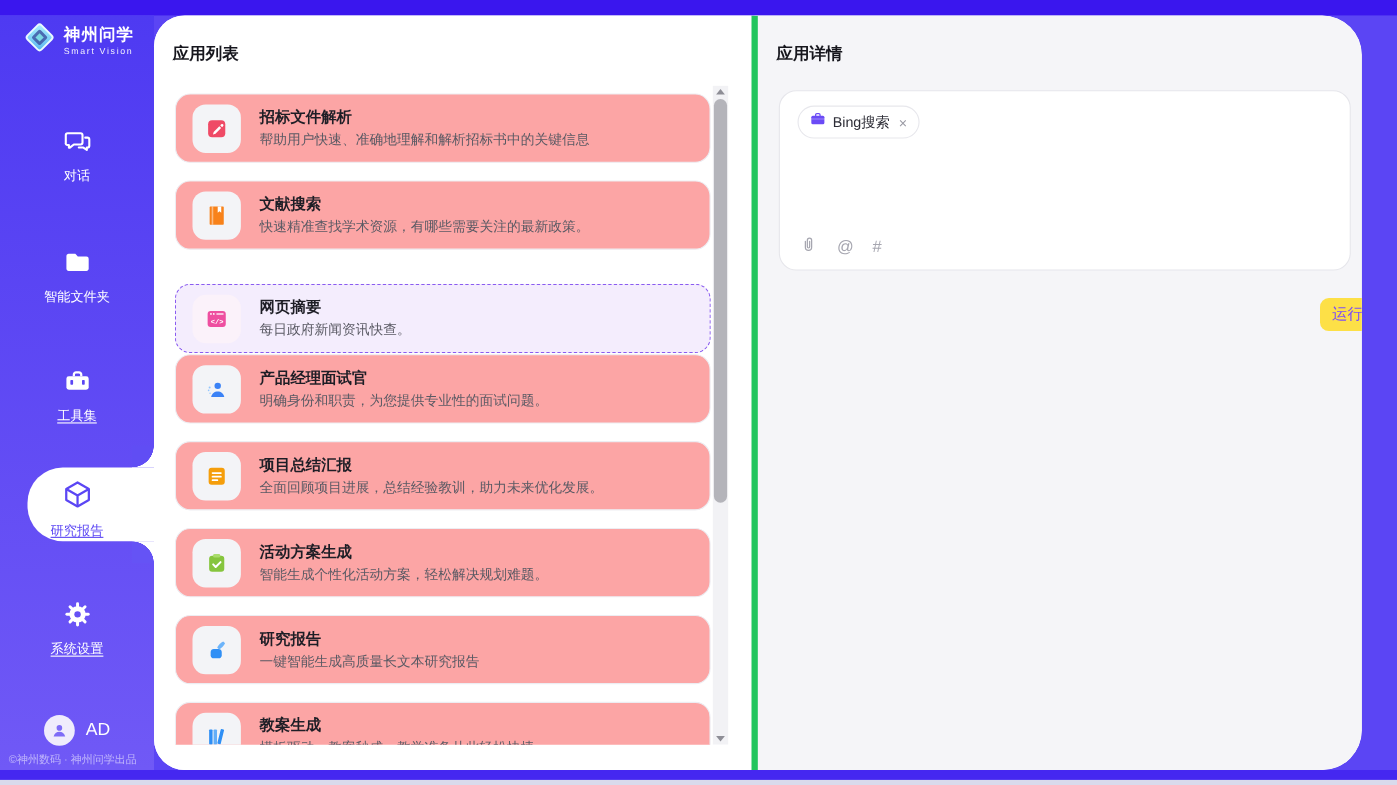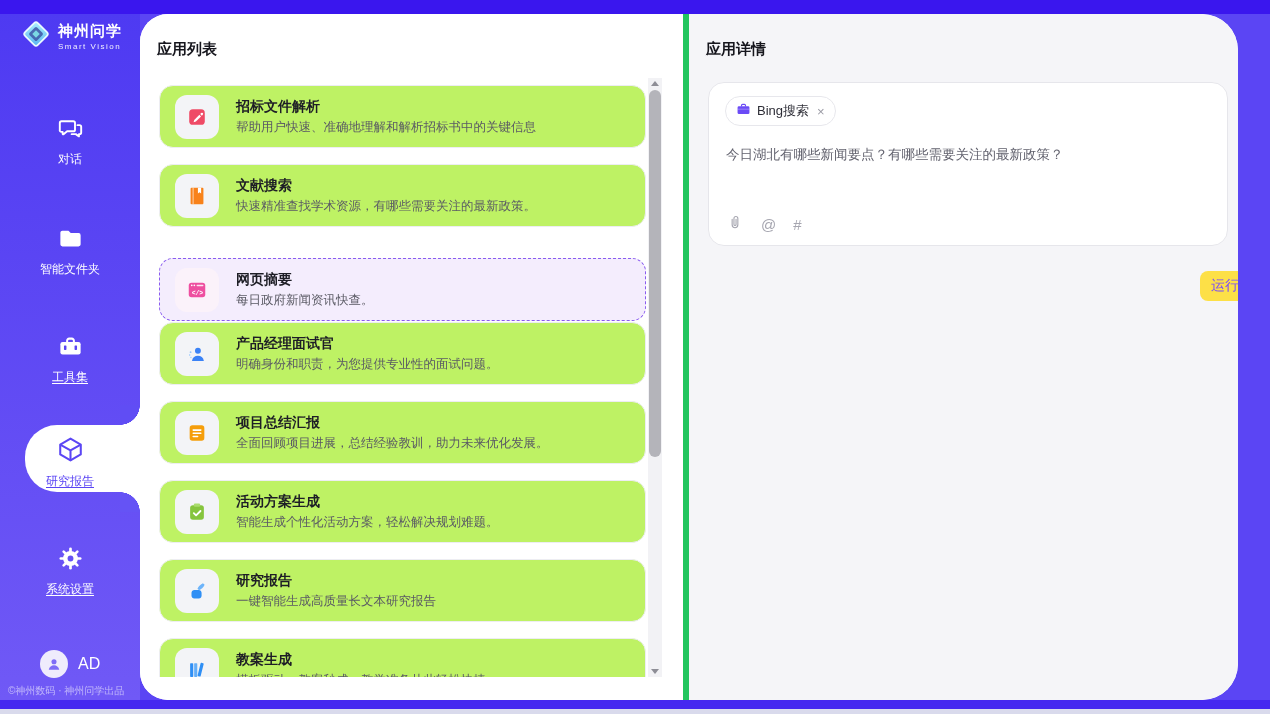--- a/index.html
+++ b/index.html
@@ -38,21 +38,21 @@
   .sidebar-footer { position:absolute; left:8px; top:670px; width:132px; font-size:10px;
                     color:rgba(255,255,255,.55); white-space:nowrap; }
 
   
   .main { position:absolute; left:140px; top:14px; width:1098px; height:686px;
           background:#fff; border-radius:28px 36px 36px 28px; overflow:hidden; }
   .list-panel { position:absolute; left:0; top:0; width:543px; height:686px; background:#fff; }
   .list-viewport { position:absolute; left:0; top:0; width:543px; height:663px; overflow:hidden; }
   .panel-title { position:absolute; left:17px; top:26px; font-size:15px; font-weight:bold; color:#16161d; }
 
-  .app-card { position:absolute; left:19px; width:487px; height:63px; background:#bef264;
+  .app-card { position:absolute; left:19px; width:487px; height:63px; background:#fca5a5;
               border:1px solid #ededf2; border-radius:14px; cursor:pointer; }
   .app-card.selected { background:#f4edfd; border:1.5px dashed #8a5cf0; }
   .tile { position:absolute; left:15px; top:9px; width:44px; height:44px; border-radius:12px;
           background:#f3f4f7; display:flex; align-items:center; justify-content:center; }
   .app-card.selected .tile { background:#fbf2fa; }
   .card-title { position:absolute; left:76px; top:12px; font-size:14px; font-weight:bold; color:#1e1e26; }
   .card-desc  { position:absolute; left:76px; top:33px; font-size:12.5px; color:#5a5a64; white-space:nowrap; }
 
   
   .scrollbar { position:absolute; left:508px; top:64px; width:14px; height:599px; background:#f2f2f5; }
@@ -303,21 +303,20 @@
             <svg width="15" height="15" viewBox="0 0 24 24">
               <path d="M8.8 7V5.4A1.7 1.7 0 0 1 10.5 3.7h3a1.7 1.7 0 0 1 1.7 1.7V7" fill="none" stroke="#6b4bf6" stroke-width="1.8"></path>
               <rect x="2.5" y="6.8" width="19" height="12.5" rx="2.2" fill="#6b4bf6"></rect>
               <path d="M2.5 11.5h19" stroke="#fff" stroke-width="1" opacity="0.5"></path>
             </svg>
           </span>
           <span class="chip-label">Bing搜索</span>
           <span class="chip-close">×</span>
         </div>
 
-        <div class="query-text">今日湖北有哪些新闻要点？有哪些需要关注的最新政策？</div>
 
         <div class="composer-icons">
           <span>
             <svg width="18" height="18" viewBox="0 0 24 24">
               <path d="M8.2 8.5v7.3a3.8 3.8 0 0 0 7.6 0V7.2a2.6 2.6 0 0 0-5.2 0v8a1.4 1.4 0 0 0 2.8 0V8.5" fill="none" stroke="#a6a6b0" stroke-width="1.5" stroke-linecap="round"></path>
             </svg>
           </span>
           <span class="txt-ic">@</span>
           <span class="txt-ic">#</span>
         </div>

